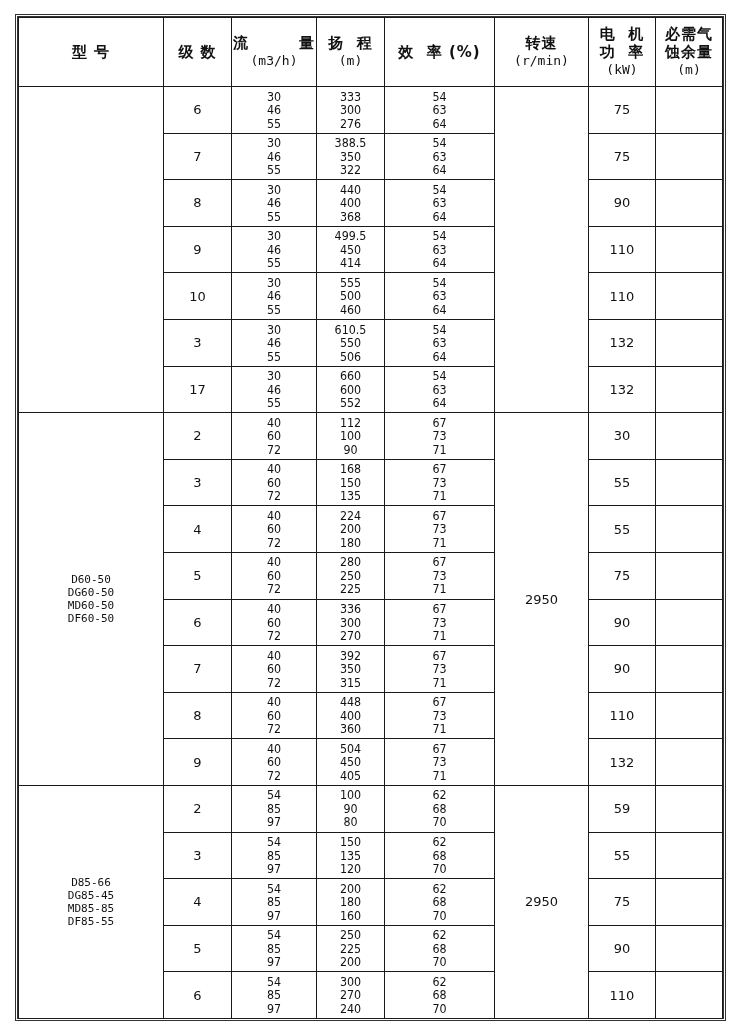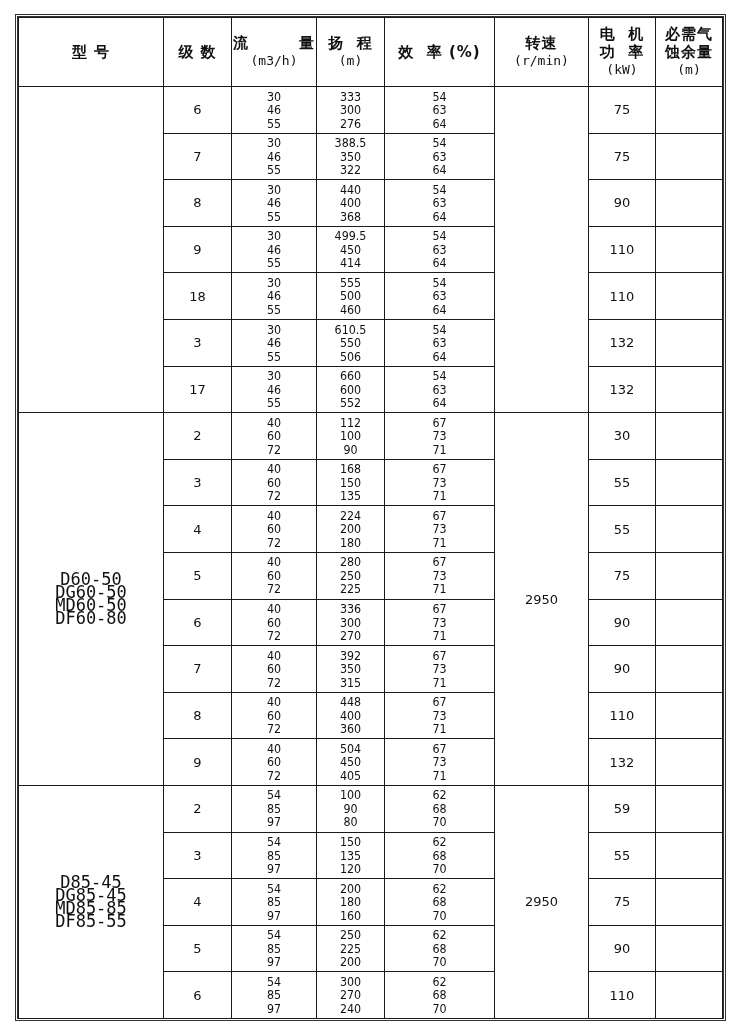--- a/index.html
+++ b/index.html
@@ -16,21 +16,21 @@
   }
   table.spec td, table.spec th {
     border: 1.5px solid #1a1a1a; padding: 0; text-align: center; vertical-align: middle;
     font-weight: normal;
   }
   th { font-size: 15px; line-height: 18px; }
   th .zh { font-weight: bold; letter-spacing: 1px; }
   th .unit { font-family: "DejaVu Sans Mono", "Liberation Mono", monospace; font-size: 13px; }
   tr.head { height: 69px; }
   tr.row { height: 46.6px; }
-  td.model { font-family: "DejaVu Sans Mono", "Liberation Mono", monospace; font-size: 17px; line-height: 13px; font-weight: bold; }
+  td.model { font-family: "DejaVu Sans Mono", "Liberation Mono", monospace; font-size: 11px; line-height: 13px; font-weight: bold; }
   td.stage, td.power, td.rpm { font-size: 13px; }
   td.stack { font-family: "DejaVu Sans Condensed", "DejaVu Sans", sans-serif; font-size: 13px; line-height: 13.5px; }
   td.stack span { display: block; transform: scaleX(0.95); }
   .model span { display: block; }
 </style>
 </head>
 <body>
 
 <div class="frame"></div>
 
@@ -158,21 +158,21 @@
         </td>
         <td class="stack">
           <span>54</span>
           <span>63</span>
           <span>64</span>
         </td>
         <td class="power">110</td>
         <td class="npshr"></td>
       </tr>
       <tr class="row">
-        <td class="stage">18</td>
+        <td class="stage">10</td>
         <td class="stack">
           <span>30</span>
           <span>46</span>
           <span>55</span>
         </td>
         <td class="stack">
           <span>555</span>
           <span>500</span>
           <span>460</span>
         </td>
@@ -222,21 +222,21 @@
           <span>64</span>
         </td>
         <td class="power">132</td>
         <td class="npshr"></td>
       </tr>
       <tr class="row">
         <td class="model" rowspan="8">
           <span>D60-50</span>
           <span>DG60-50</span>
           <span>MD60-50</span>
-          <span>DF60-80</span>
+          <span>DF60-50</span>
         </td>
         <td class="stage">2</td>
         <td class="stack">
           <span>40</span>
           <span>60</span>
           <span>72</span>
         </td>
         <td class="stack">
           <span>112</span>
           <span>100</span>
@@ -386,21 +386,21 @@
         <td class="stack">
           <span>67</span>
           <span>73</span>
           <span>71</span>
         </td>
         <td class="power">132</td>
         <td class="npshr"></td>
       </tr>
       <tr class="row">
         <td class="model" rowspan="5">
-          <span>D85-45</span>
+          <span>D85-66</span>
           <span>DG85-45</span>
           <span>MD85-85</span>
           <span>DF85-55</span>
         </td>
         <td class="stage">2</td>
         <td class="stack">
           <span>54</span>
           <span>85</span>
           <span>97</span>
         </td>

